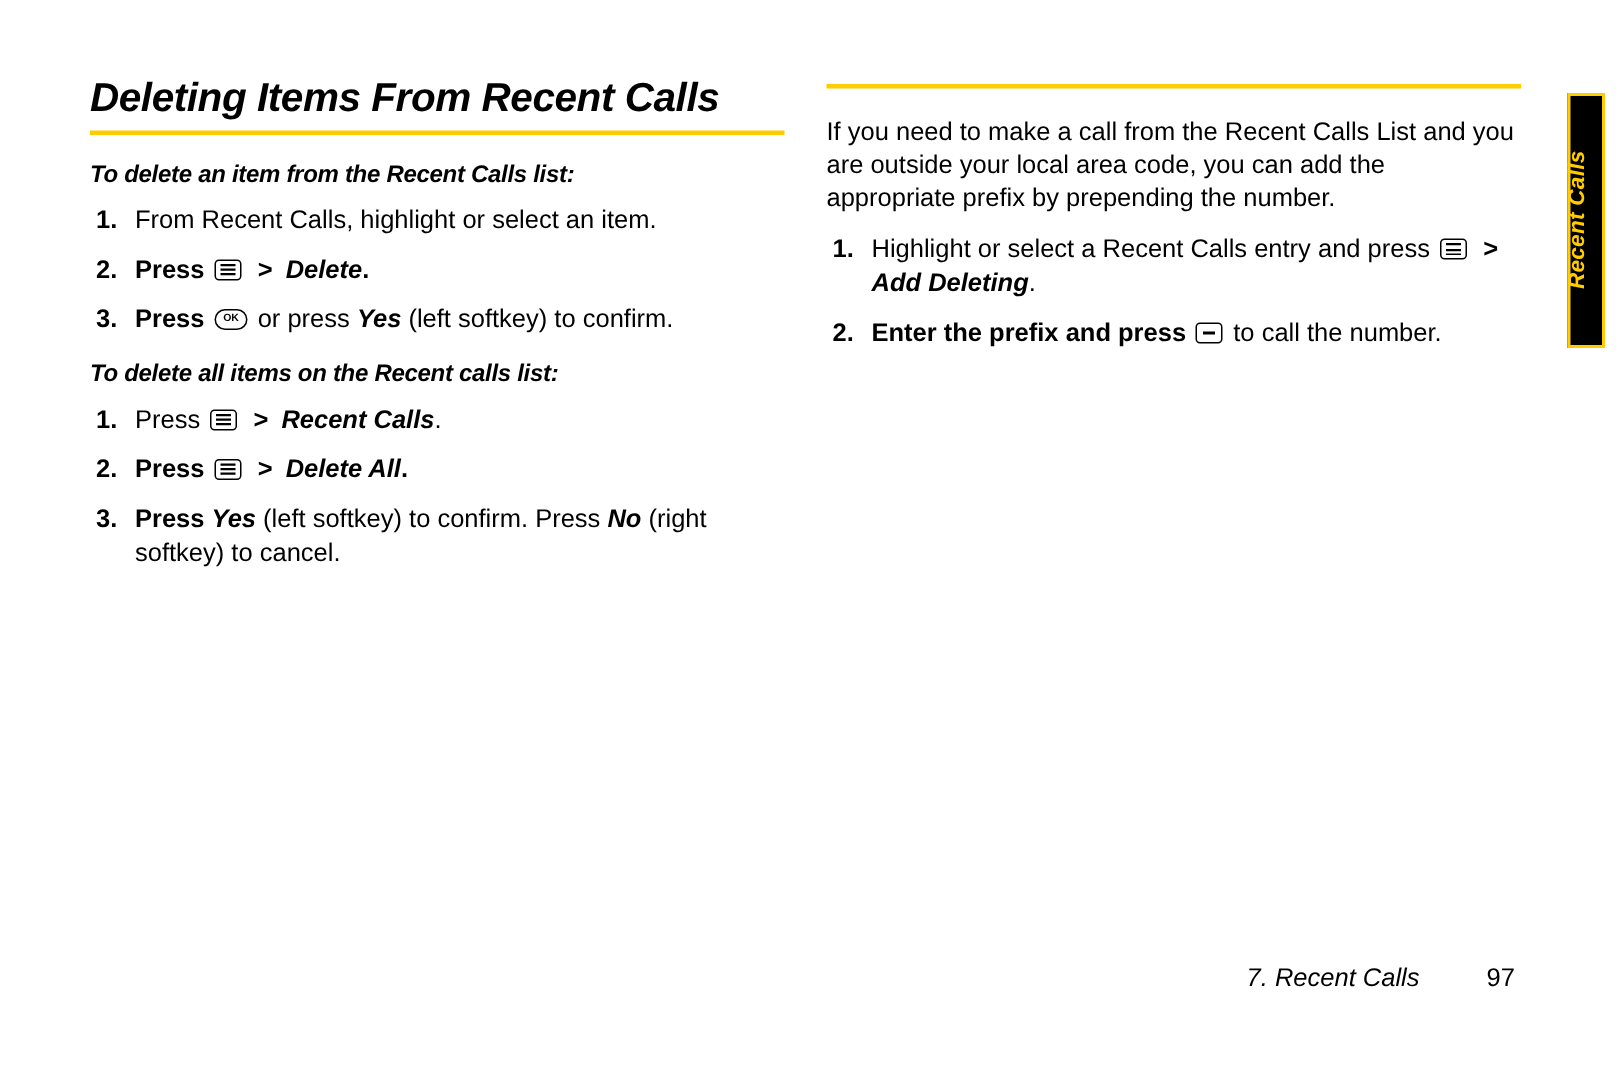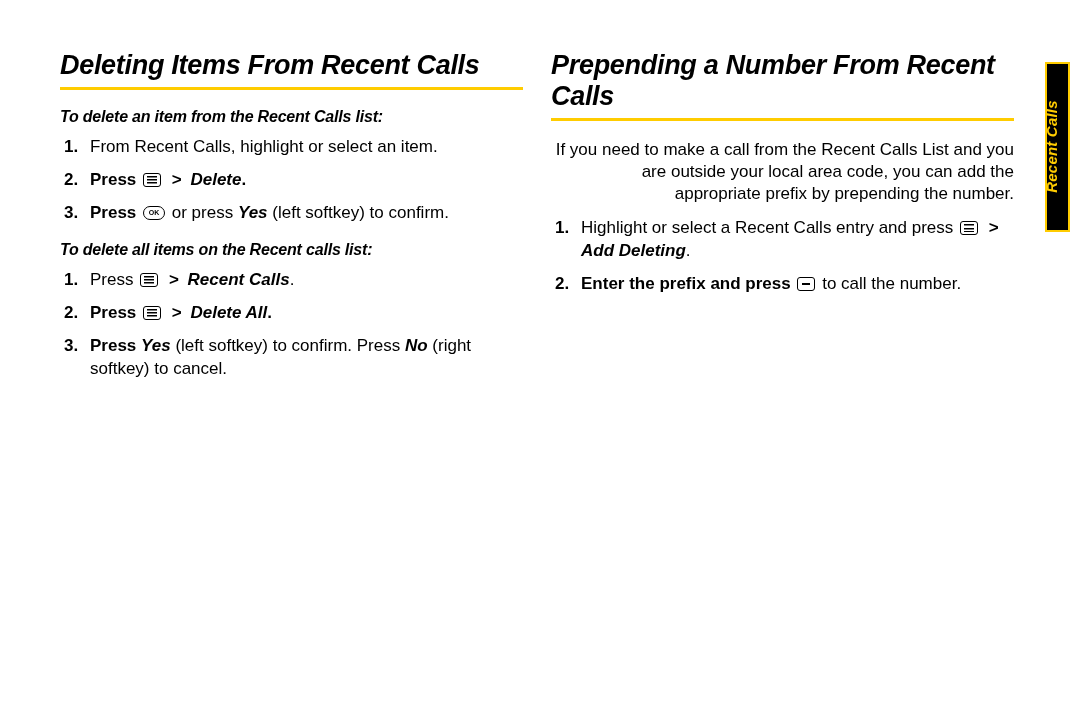--- a/index.html
+++ b/index.html
@@ -52,21 +52,20 @@
     font-style: italic;
     font-weight: bold;
     font-size: 16px;
     letter-spacing: -0.2px;
     margin: 16px 0 10px 0;
   }
   .para {
     font-size: 17px;
     line-height: 1.3;
     margin: 16px 0 12px 0;
-    text-align: right;
   }
   ol.steps {
     list-style: none;
     padding: 0 0 0 24px;
     margin: 0;
     counter-reset: step;
   }
   ol.steps > li {
     counter-increment: step;
     font-size: 17px;
@@ -219,21 +218,20 @@
           <span class="bital">Delete All</span><span class="b">.</span>
         </li>
         <li class="bold">
           <span class="lead">Press </span>
           <span class="bital">Yes</span><span> (left softkey) to confirm. Press </span><span class="bital">No</span><span> (right softkey) to cancel.</span>
         </li>
       </ol>
     </div>
 
     <div class="col">
-      <h2 class="section">Prepending a Number From Recent Calls</h2>
       <hr class="under">
 
       <p class="para">If you need to make a call from the Recent Calls List and you are outside your local area code, you can add the appropriate prefix by prepending the number.</p>
 
       <ol class="steps">
         <li>
           <span>Highlight or select a Recent Calls entry and press </span>
           <span class="keyicon menu"></span>
           <span class="gt b">&gt;</span>
           <span class="bital">Add Deleting</span><span>.</span>
@@ -241,14 +239,18 @@
         <li class="bold">
           <span class="lead">Enter the prefix and press </span>
           <span class="keyicon dash"></span>
           <span> to call the number.</span>
         </li>
       </ol>
     </div>
 
   </div>
 
+  <div class="footer">
+    <span class="chap">7. Recent Calls</span>
+    <span class="pnum">97</span>
+  </div>
 
 </div>
 
 </body></html>

